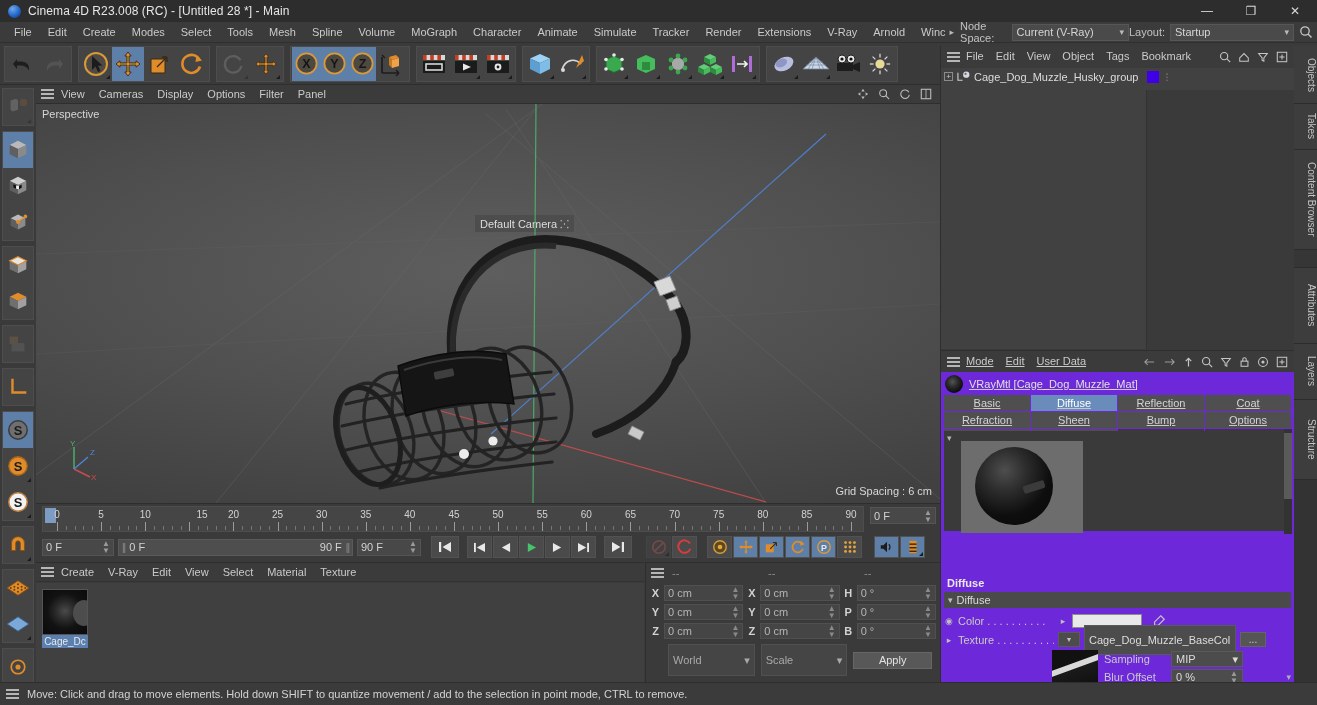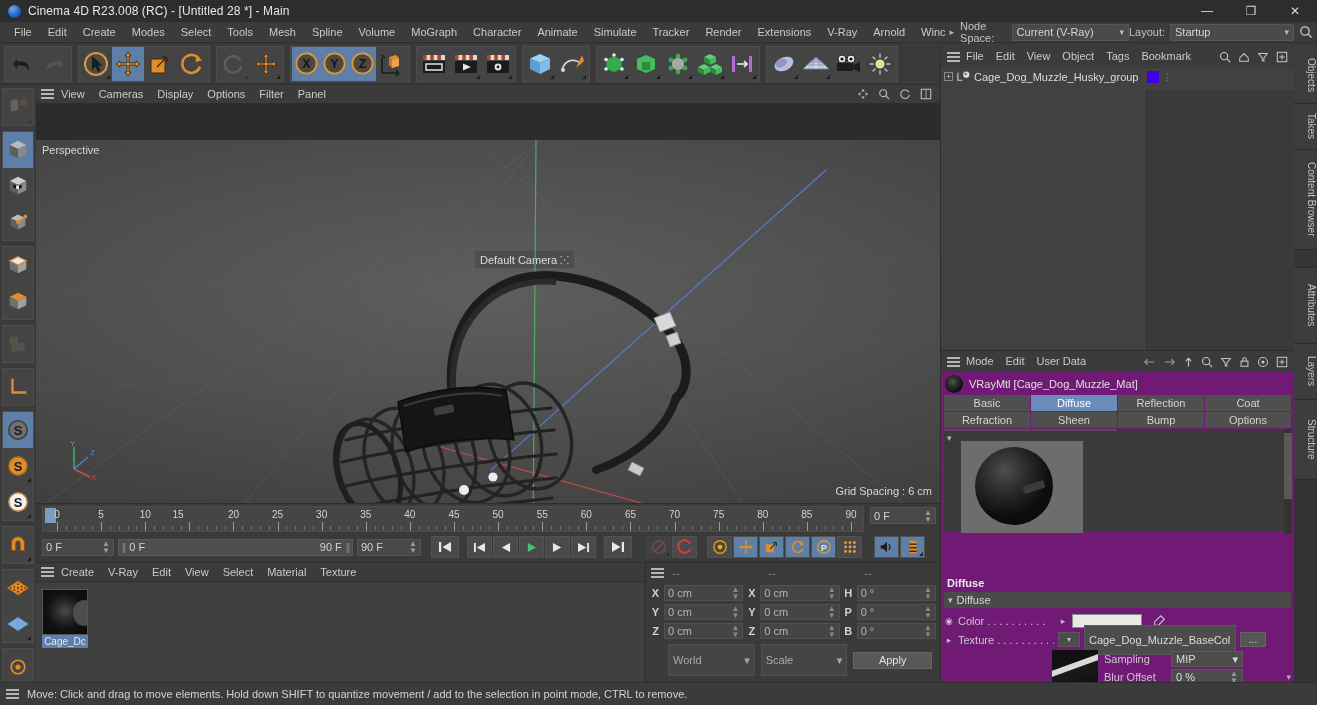--- a/index.html
+++ b/index.html
@@ -58,21 +58,21 @@
   .lbtn.corner:after{content:"";position:absolute;right:2px;bottom:2px;border-left:4px solid transparent;border-bottom:4px solid #1c1c1c;}
   .lbtn.dim{opacity:.35;}
 
   
   .viewport-wrap{ position:absolute; left:36px; top:85px; width:904px; height:418px; background:#2c2c2c;}
   .vp-menu{ height:19px; background:#3b3b3b; display:flex; align-items:center; padding-left:5px;
     border-bottom:1px solid #2e2e2e; }
   .vp-menu .menu-item{ height:19px; line-height:19px; padding:0 7px; font-size:11px;}
   .vp-menu-right{ margin-left:auto; display:flex; gap:9px; padding-right:8px; align-items:center;}
   .vp{ position:absolute; left:0; right:0; top:19px; bottom:0; overflow:hidden;
-    background:radial-gradient(ellipse 120% 95% at 50% 42%, #5e5e5e 0%, #4f4f4f 38%, #414141 68%, #383838 100%);margin-top:36px;}
+    background:radial-gradient(ellipse 120% 95% at 50% 42%, #5e5e5e 0%, #4f4f4f 38%, #414141 68%, #383838 100%);}
   .vp-label{ position:absolute; left:6px; top:4px; color:#d6d6d6; font-size:11px;}
   .cam-tag{ position:absolute; left:439px; top:111px; background:#4d4d4d; padding:1px 5px;
     font-size:11px; color:#dcdcdc; }
   .grid-spacing{ position:absolute; right:8px; bottom:6px; font-size:11px; color:#d8d8d8;}
   .axis-gizmo{ position:absolute; left:28px; bottom:22px; width:50px; height:46px;}
 
   
   .timeline{ position:absolute; left:36px; top:503px; width:904px; height:56px; background:#3a3a3a;
     border-top:1px solid #2e2e2e;}
   .tl-ruler{ position:relative; height:26px; margin:2px 2px 0 6px; background:#454545;
@@ -141,22 +141,22 @@
   .obj-list{ position:absolute; top:22px; left:0; right:0; bottom:0; background:#414141; }
   .obj-row{ display:flex; align-items:center; height:17px; padding-left:3px; gap:3px; }
   .obj-plus{ width:9px;height:9px;border:1px solid #8b8b8b; color:#ccc; font-size:8px;
     line-height:7px; text-align:center;}
   .obj-name{ font-size:11px; color:#dcdcdc; }
   .obj-tagcol{ width:12px;height:12px;background:#3f00e8; }
   .obj-dots{ color:#9a9a9a; font-size:9px; line-height:4px; letter-spacing:0; width:5px;}
   .obj-colhdr{ position:absolute; right:0; top:22px; width:148px; bottom:0; background:#3a3a3a;
     border-left:1px solid #323232;}
 
-  .attr{ position:absolute; left:0; top:304px; right:23px; bottom:0; background:#701a75;
-    border-top:1px solid #2e2e2e;}
+  .attr{ position:absolute; left:0; top:304px; right:23px; bottom:0; background:#6d28d9;
+    border-top:1px solid #2e2e2e;text-decoration:underline;}
   .attr-title{ height:23px; display:flex; align-items:center; gap:6px; padding-left:4px;}
   .attr-thumb{ width:18px;height:18px;border-radius:50%;
     background:radial-gradient(circle at 42% 38%, #545454 0%, #2a2a2a 35%, #0d0d0d 70%, #050505 100%);}
   .attr-name{ font-size:11px; color:#e0e0e0;}
   .tabs{ display:grid; grid-template-columns:repeat(4,1fr); gap:1px; padding:0 3px;}
   .tab{ height:16px; background:#4f4f4f; display:flex; align-items:center; justify-content:center;
     font-size:11px; color:#d4d4d4;}
   .tab.active{ background:#6a8cbb; color:#fff;}
   .tabs2{ display:grid; grid-template-columns:repeat(4,1fr); gap:1px; padding:1px 3px 0 3px;}
   .preview-area{ position:absolute; top:80px; left:3px; right:3px; height:100px; background:#3a3a3a;}
@@ -719,21 +719,21 @@
   <div class="timeline">
     <div style="display:flex;align-items:flex-start;">
       <div class="tl-ruler" id="tl-ruler" style="flex:1;">
         <div class="tl-playhead"></div>
       <div class="tick-lbl" style="left: 14px;">0</div>
           <div class="tick-maj" style="left: 14px;"></div>
           <div class="tick-lbl" style="left: 58.1111px;">5</div>
           <div class="tick-maj" style="left: 58.1111px;"></div>
           <div class="tick-lbl" style="left: 102.222px;">10</div>
           <div class="tick-maj" style="left: 102.222px;"></div>
-          <div class="tick-lbl" style="left: 135px;">15</div>
+          <div class="tick-lbl" style="left: 159px;">15</div>
           <div class="tick-maj" style="left: 146.333px;"></div>
           <div class="tick-lbl" style="left: 190.444px;">20</div>
           <div class="tick-maj" style="left: 190.444px;"></div>
           <div class="tick-lbl" style="left: 234.556px;">25</div>
           <div class="tick-maj" style="left: 234.556px;"></div>
           <div class="tick-lbl" style="left: 278.667px;">30</div>
           <div class="tick-maj" style="left: 278.667px;"></div>
           <div class="tick-lbl" style="left: 322.778px;">35</div>
           <div class="tick-maj" style="left: 322.778px;"></div>
           <div class="tick-lbl" style="left: 366.889px;">40</div>

